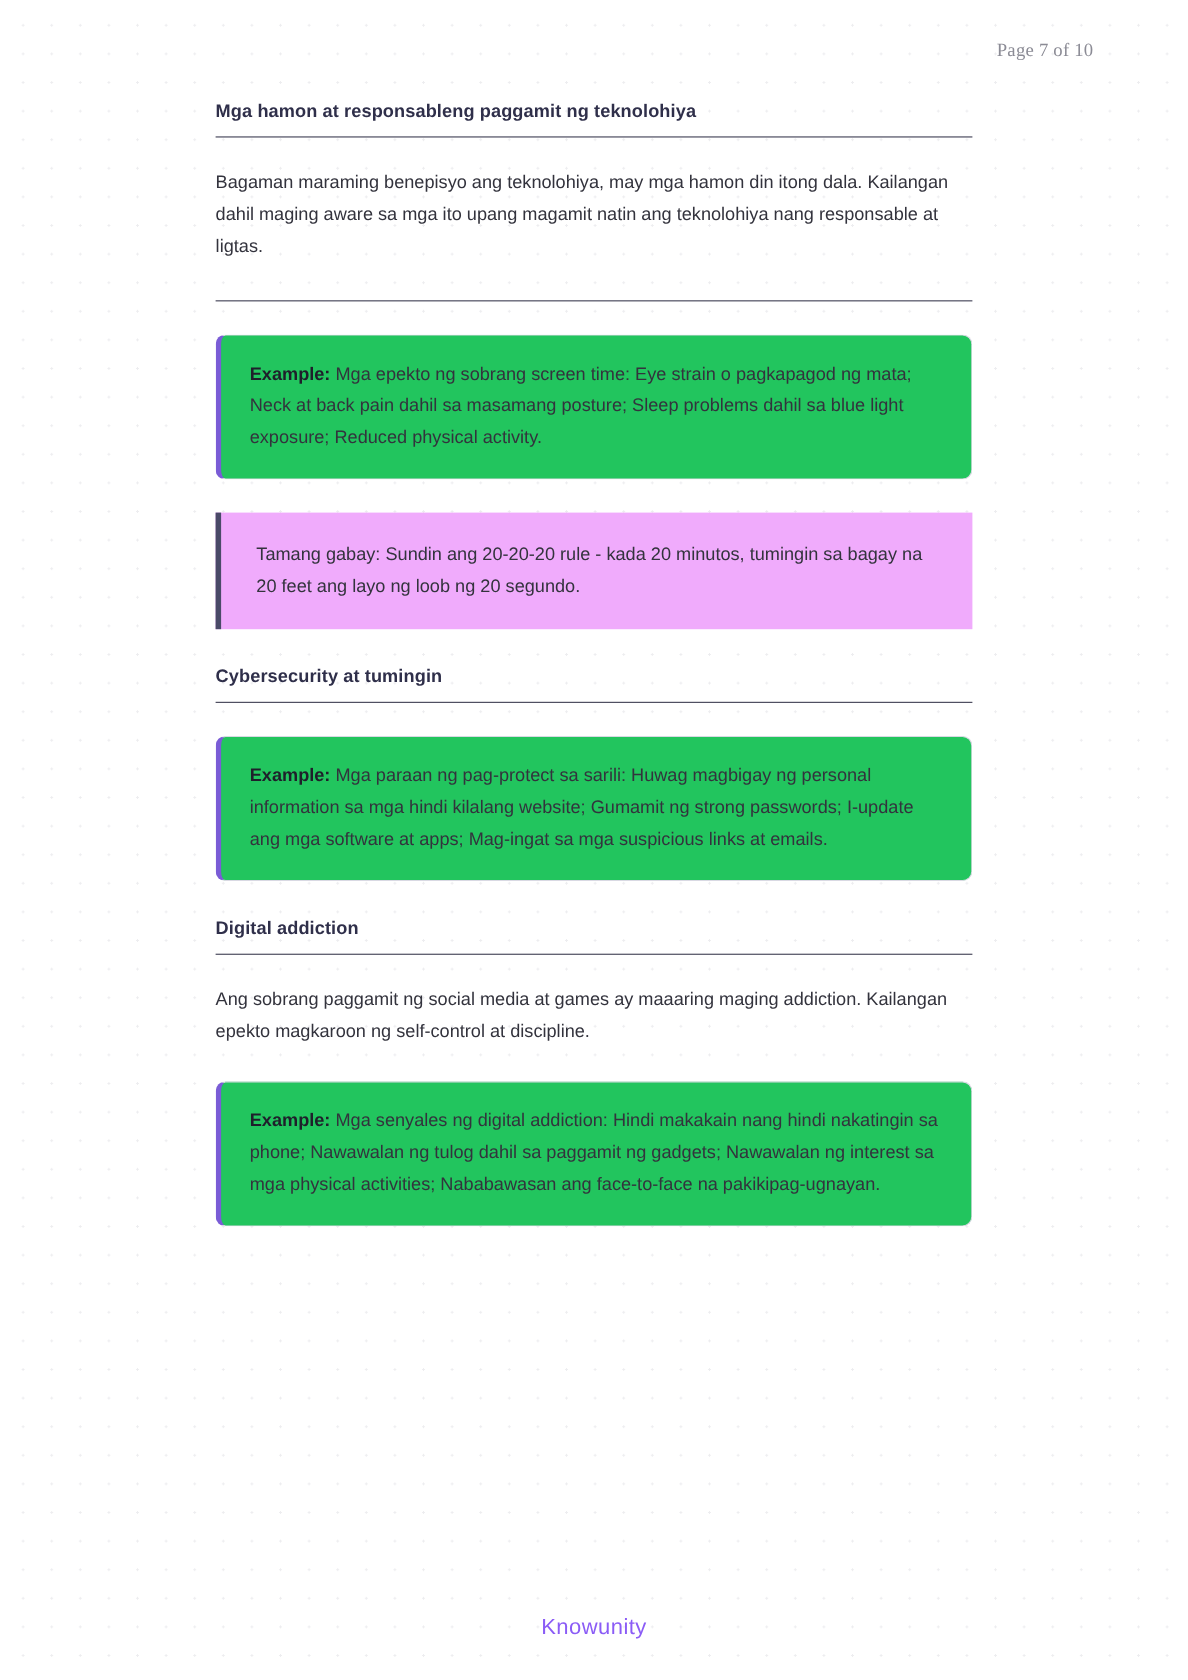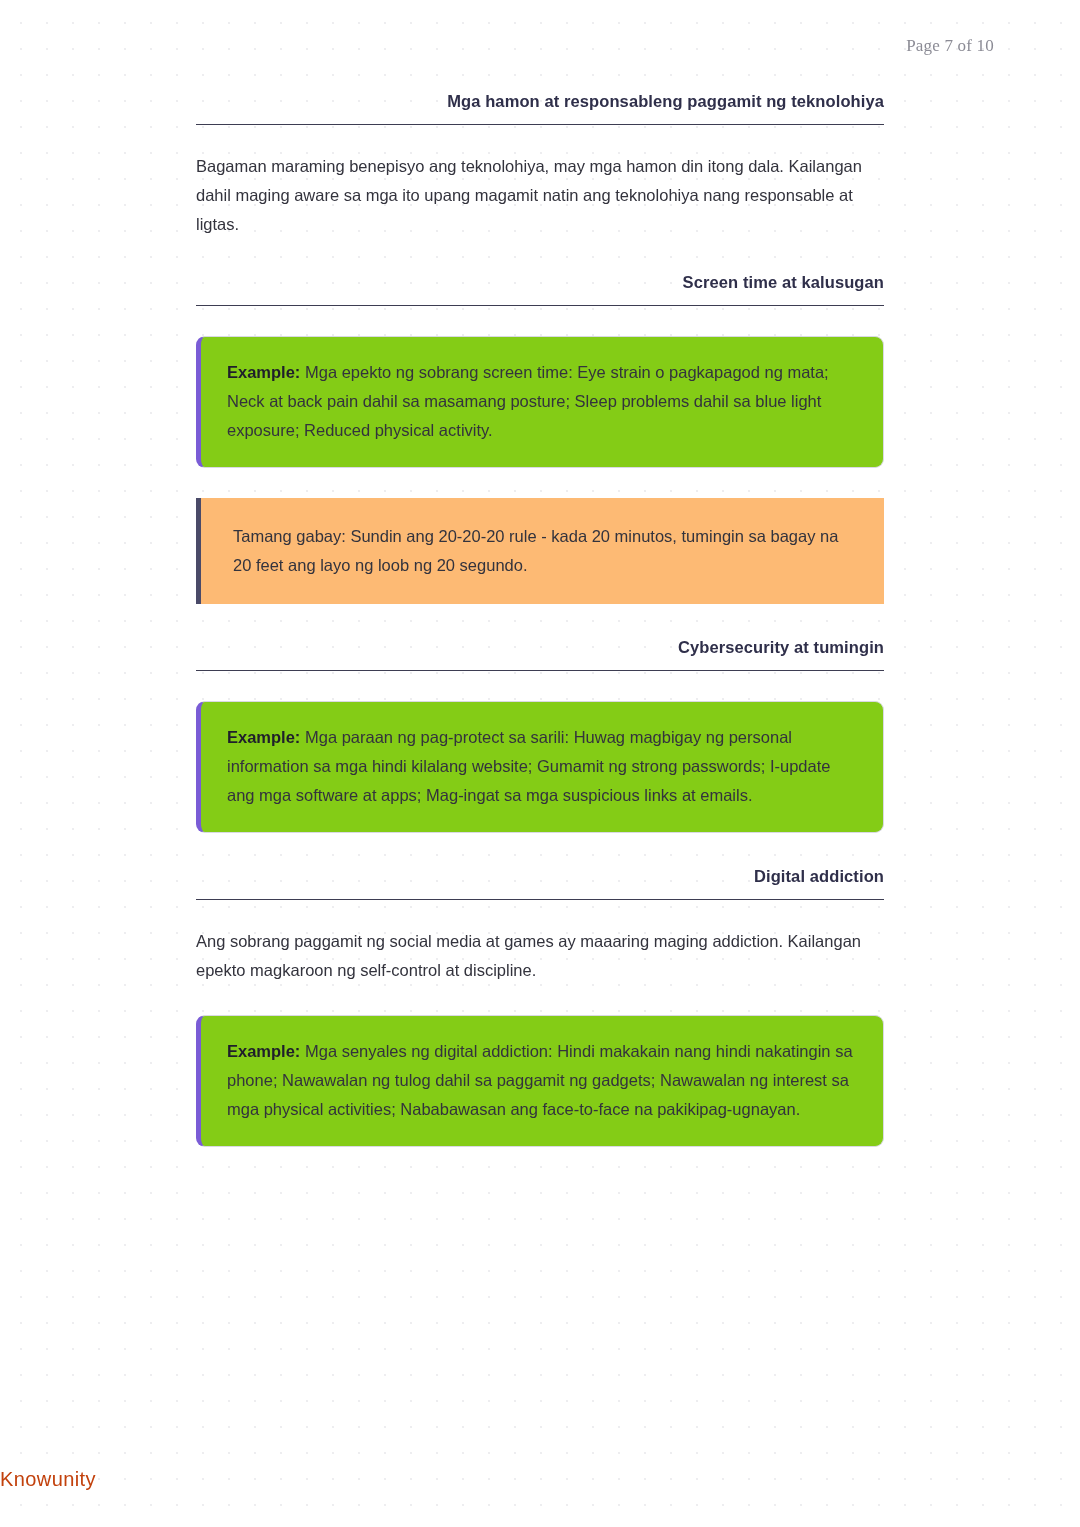--- a/index.html
+++ b/index.html
@@ -46,21 +46,20 @@
     top: 92px;
     width: 688px;
   }
   h2.section-heading {
     font-size: 16.5px;
     font-weight: bold;
     color: #2f2f4a;
     margin: 0 0 0 0;
     padding: 0 0 13px 0;
     letter-spacing: 0.1px;
-    text-align: right;
   }
   .heading-rule {
     height: 1px;
     background: #3d3d52;
     width: 100%;
     margin-bottom: 0;
   }
   p.body-text {
     font-size: 16.5px;
     line-height: 29px;
@@ -69,55 +68,56 @@
     font-weight: 400;
   }
   .spacer-md { height: 34px; }
 
   .example-box {
     margin-top: 30px;
     border: 1px solid #d9d9e3;
     border-left: 5px solid #7a5cd6;
     border-radius: 9px;
     padding: 21px 26px 22px 26px;
-    background: #84cc16;
+    background: #22c55e;
     box-sizing: border-box;
   }
   .example-box p {
     margin: 0;
     font-size: 16.5px;
     line-height: 29px;
     color: #33333d;
   }
   .example-label {
     font-weight: bold;
     color: #1f1f2b;
   }
 
   .tip-box {
     margin-top: 30px;
-    background: #fdba74;
+    background: #f0abfc;
     border-left: 5px solid #4a4a68;
     padding: 24px 26px 24px 32px;
     box-sizing: border-box;
   }
   .tip-box p {
     margin: 0;
     font-size: 16.5px;
     line-height: 29px;
     color: #33333d;
   }
 
   .footer-brand {
     position: absolute;
     left: 0;
     right: 0;
     bottom: 36px;
+    text-align: center;
     font-size: 20px;
-    color: #c2410c;
+    color: #8b5cf6;
     letter-spacing: 0.4px;
   }
 </style>
 </head>
 <body>
 
 <div class="page-inner">
 
   <div class="page-grid"></div>
 
@@ -127,21 +127,20 @@
 
     <div>
       <h2 class="section-heading">Mga hamon at responsableng paggamit ng teknolohiya</h2>
       <div class="heading-rule"></div>
       <p class="body-text">Bagaman maraming benepisyo ang teknolohiya, may mga hamon din itong dala. Kailangan dahil maging aware sa mga ito upang magamit natin ang teknolohiya nang responsable at ligtas.</p>
     </div>
 
     <div class="spacer-md"></div>
 
     <div>
-      <h2 class="section-heading">Screen time at kalusugan</h2>
       <div class="heading-rule"></div>
 
       <div class="example-box">
         <p><span class="example-label">Example:</span><span> Mga epekto ng sobrang screen time: Eye strain o pagkapagod ng mata; Neck at back pain dahil sa masamang posture; Sleep problems dahil sa blue light exposure; Reduced physical activity.</span></p>
       </div>
 
       <div class="tip-box">
         <p>Tamang gabay: Sundin ang 20-20-20 rule - kada 20 minutos, tumingin sa bagay na 20 feet ang layo ng loob ng 20 segundo.</p>
       </div>
     </div>

